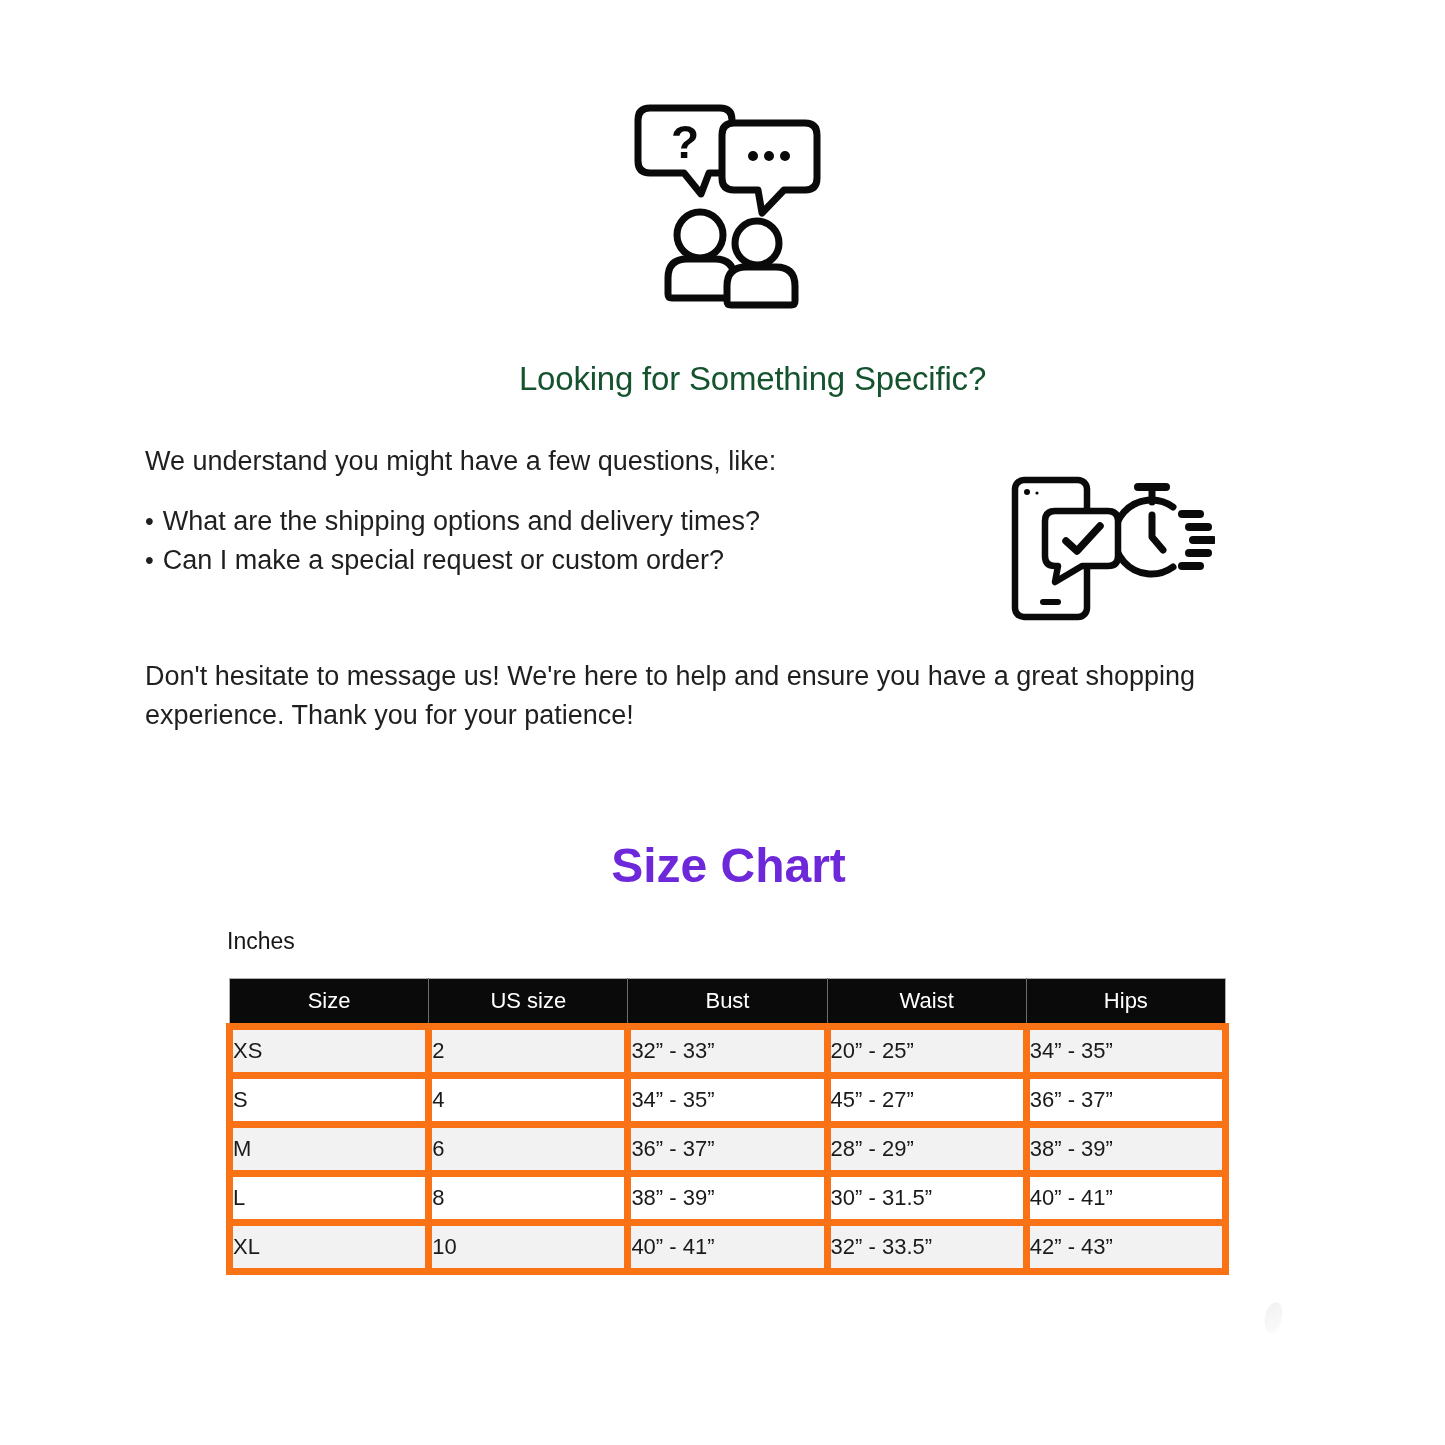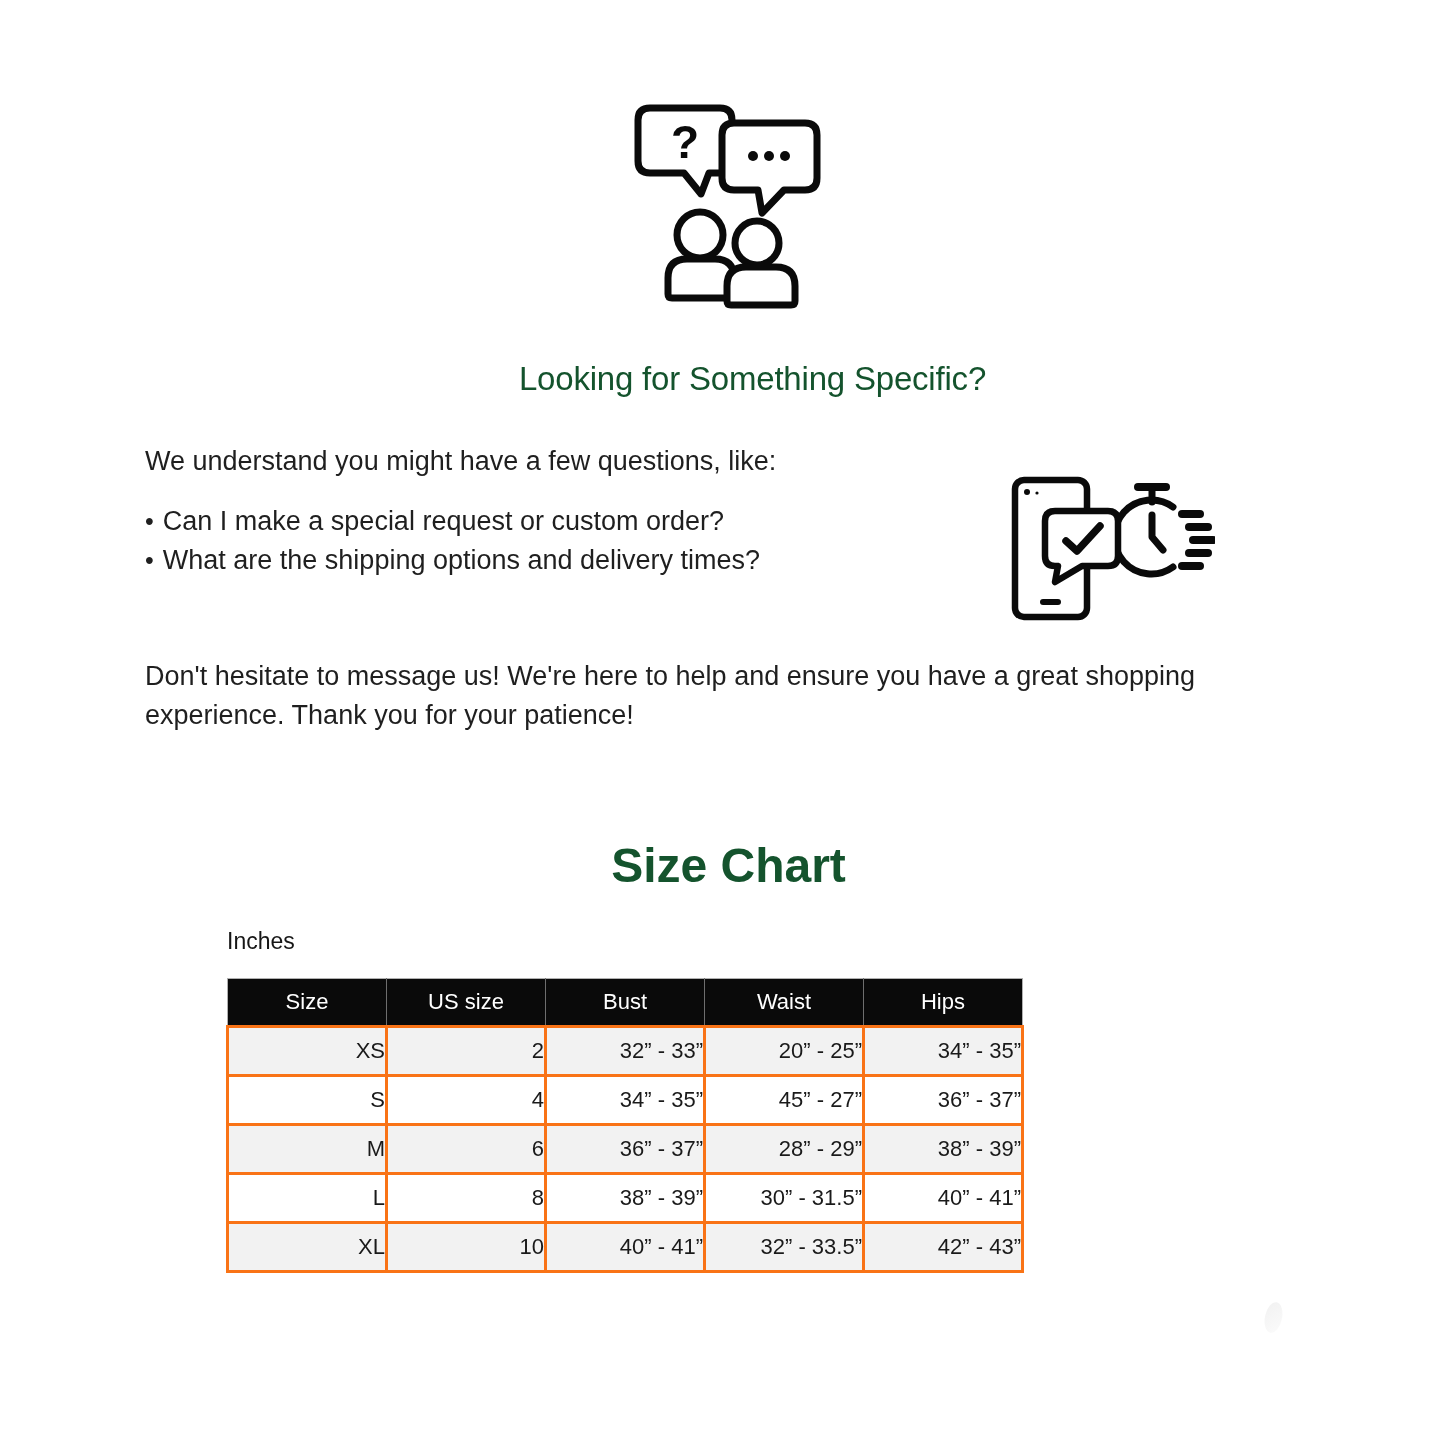--- a/index.html
+++ b/index.html
@@ -19,38 +19,38 @@
     letter-spacing:-0.2px;
   }
   .intro { position:absolute; left:145px; top:433px; font-size:27px;margin-top:13px; }
   .bullets { position:absolute; left:145px; top:502px; font-size:27px; line-height:39px; }
   .bullet-line { white-space:nowrap; }
   .bullet-marker { display:inline-block; margin-right:9px; font-size:25px; }
   .reply-icon { position:absolute; left:1010px; top:476px; }
   .outro { position:absolute; left:145px; top:657px; width:1170px; font-size:27px; line-height:38.5px; }
   .size-title {
     position:absolute; left:227px; top:838px; width:1003px;
-    text-align:center; font-size:48px; font-weight:700; color:#14532d;
+    text-align:center; font-size:48px; font-weight:700; color:#6d28d9;
   }
   .unit-label { position:absolute; left:227px; top:928px; font-size:23px; color:#161616; }
   .size-table {
-    position:absolute; left:226px; top:978px; width:798px;
+    position:absolute; left:226px; top:978px; width:1003px;
     border-collapse:collapse; table-layout:fixed;
     font-size:22px; color:#1a1a1a;
     border:1px solid #b0b0b0;
   }
   .size-table th {
     background:#0a0a0a; color:#ffffff; font-weight:400;
     height:48px; text-align:center; width:20%;
     border-left:1px solid #6e6e6e;
   }
   .size-table th:first-child { border-left:none; }
   .size-table td {
-    height:49px; text-align:right;
-    border:3px solid #f97316;
+    height:49px; text-align:left;
+    border:7px solid #f97316;
   }
   .size-table tbody tr:nth-child(odd) td { background:#f2f2f2; }
   .size-table tbody tr:nth-child(even) td { background:#ffffff; }
   .watermark-smudge {
     position:absolute; left:1265px; top:1302px; width:17px; height:31px;
     background:linear-gradient(135deg,#f1f1f1,#fbfbfb);
     border-radius:50%; transform:rotate(12deg);
   }
 </style>
 </head>
@@ -79,22 +79,22 @@
         <path d="M97,203 Q97,207 101,207 H161 Q165,207 165,203 V188 Q165,169 146,169 H116 Q97,169 97,188 Z"></path>
       </g>
     </g>
   </svg>
 
   <div class="heading">Looking for Something Specific?</div>
 
   <div class="intro">We understand you might have a few questions, like:</div>
 
   <div class="bullets">
+    <div class="bullet-line"><span class="bullet-marker">•</span><span>What are the shipping options and delivery times?</span></div>
     <div class="bullet-line"><span class="bullet-marker">•</span><span>Can I make a special request or custom order?</span></div>
-    <div class="bullet-line"><span class="bullet-marker">•</span><span>What are the shipping options and delivery times?</span></div>
   </div>
 
   <svg class="reply-icon" width="205" height="150" viewBox="0 0 205 150">
     <g>
       <rect x="5" y="4" width="72" height="137" rx="9" fill="#ffffff" stroke="#0a0a0a" stroke-width="6.5"></rect>
       <circle cx="17" cy="16" r="3" fill="#0a0a0a"></circle>
       <circle cx="27" cy="17" r="1.6" fill="#0a0a0a"></circle>
       <line x1="33" y1="126" x2="48" y2="126" stroke="#0a0a0a" stroke-width="6" stroke-linecap="round"></line>
     </g>
     <g stroke="#0a0a0a" fill="none" stroke-linecap="round">

